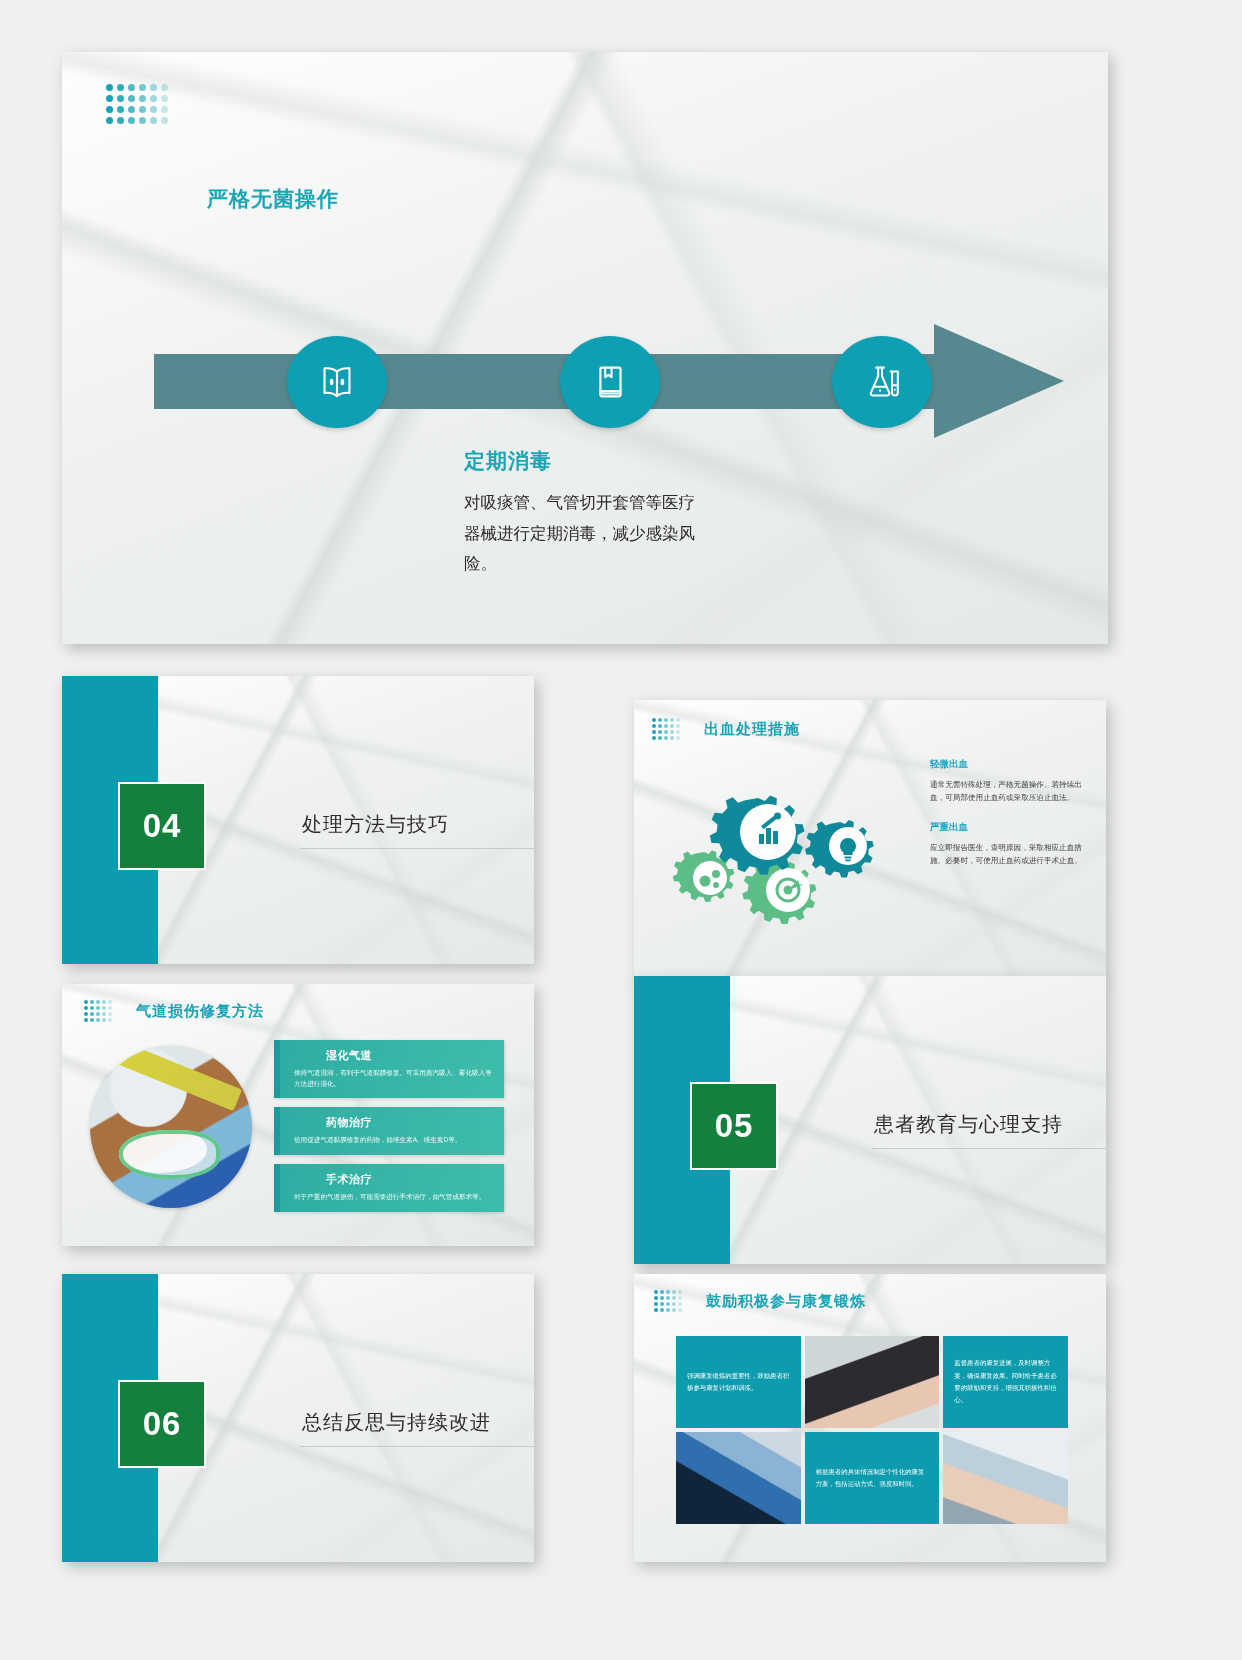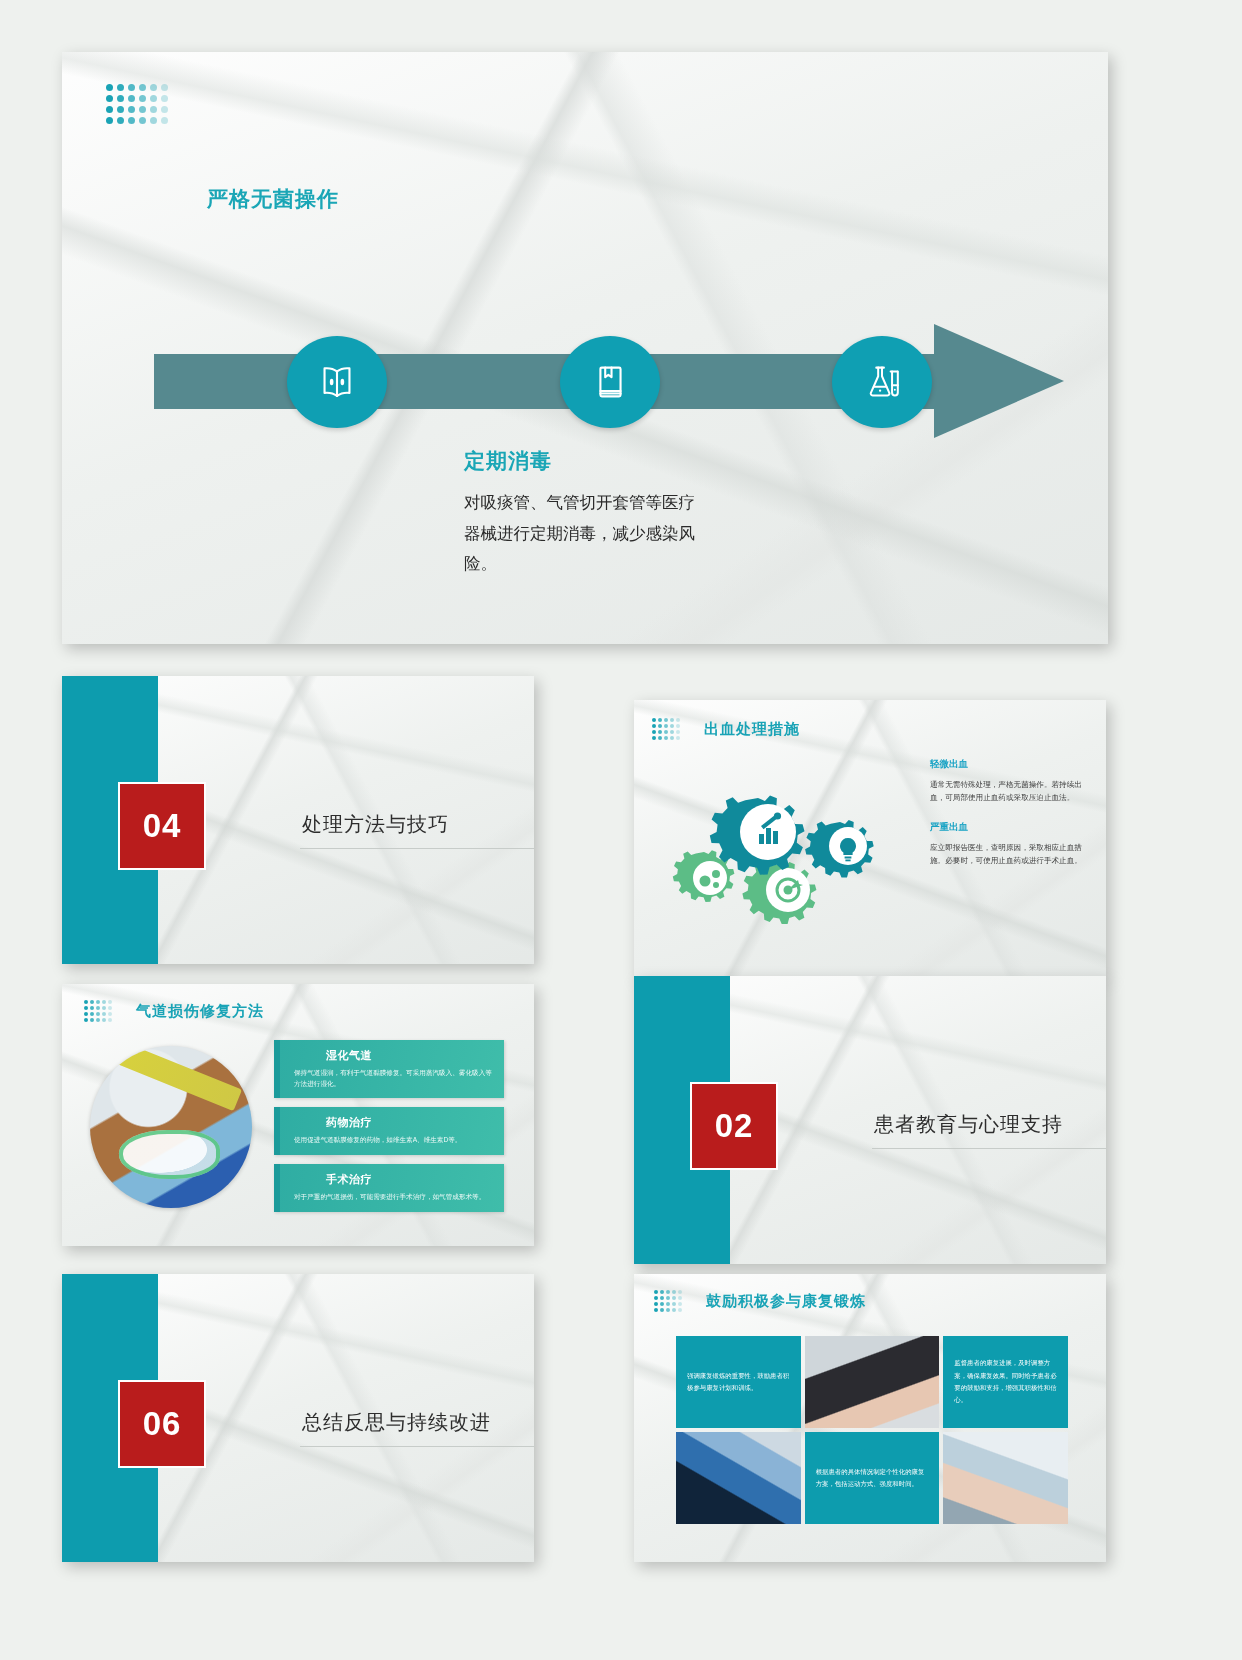--- a/index.html
+++ b/index.html
@@ -65,21 +65,21 @@
     position: absolute; top: 12px; width: 100px; height: 92px; border-radius: 50%;
     background: #0f9fb3; display: flex; align-items: center; justify-content: center;
     box-shadow: 0 2px 5px rgba(0,0,0,.18);
   }
   .node svg { width: 46px; height: 46px; }
   #n1 { left: 133px; } #n2 { left: 406px; } #n3 { left: 678px; }
 
   
   .s-num-bar { position: absolute; left: 0; top: 0; width: 96px; height: 100%; background: #0d9cae; }
   .s-num-box {
-    position: absolute; width: 88px; height: 88px; background: #b91c1c;
+    position: absolute; width: 88px; height: 88px; background: #15803d;
     border: 2px solid #ffffff; color: #fff; font-size: 33px; font-weight: bold;
     display: flex; align-items: center; justify-content: center; letter-spacing: 1px;
   }
   .s-num-title { position: absolute; font-size: 20px; color: #2d2d2d; letter-spacing: 1px; }
   .s-num-rule { position: absolute; height: 1px; background: #c7ccc9; }
 
   
   #slide04 { left: 62px; top: 676px; width: 472px; height: 288px; }
   #slide04 .s-num-box { left: 56px; top: 106px; }
   #slide04 .s-num-title { left: 240px; top: 135px; }
@@ -372,21 +372,21 @@
       <div class="air-card">
         <h4>手术治疗</h4>
         <p>对于严重的气道损伤，可能需要进行手术治疗，如气管成形术等。</p>
       </div>
     </div>
   </div>
 
   <div class="slide" id="slide05">
     <div class="poly-bg"></div>
     <div class="s-num-bar"></div>
-    <div class="s-num-box">02</div>
+    <div class="s-num-box">05</div>
     <div class="s-num-title">患者教育与心理支持</div>
     <div class="s-num-rule"></div>
   </div>
 
   <div class="slide" id="slide06">
     <div class="poly-bg"></div>
     <div class="s-num-bar"></div>
     <div class="s-num-box">06</div>
     <div class="s-num-title">总结反思与持续改进</div>
     <div class="s-num-rule"></div>

